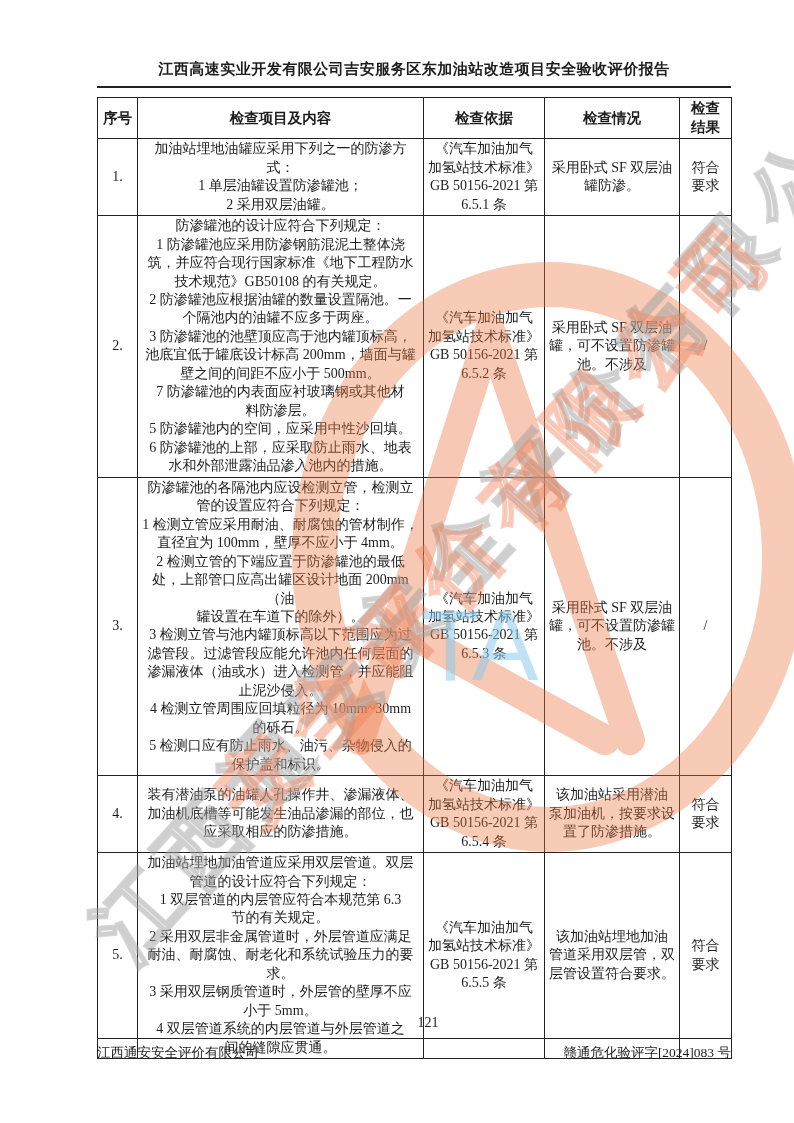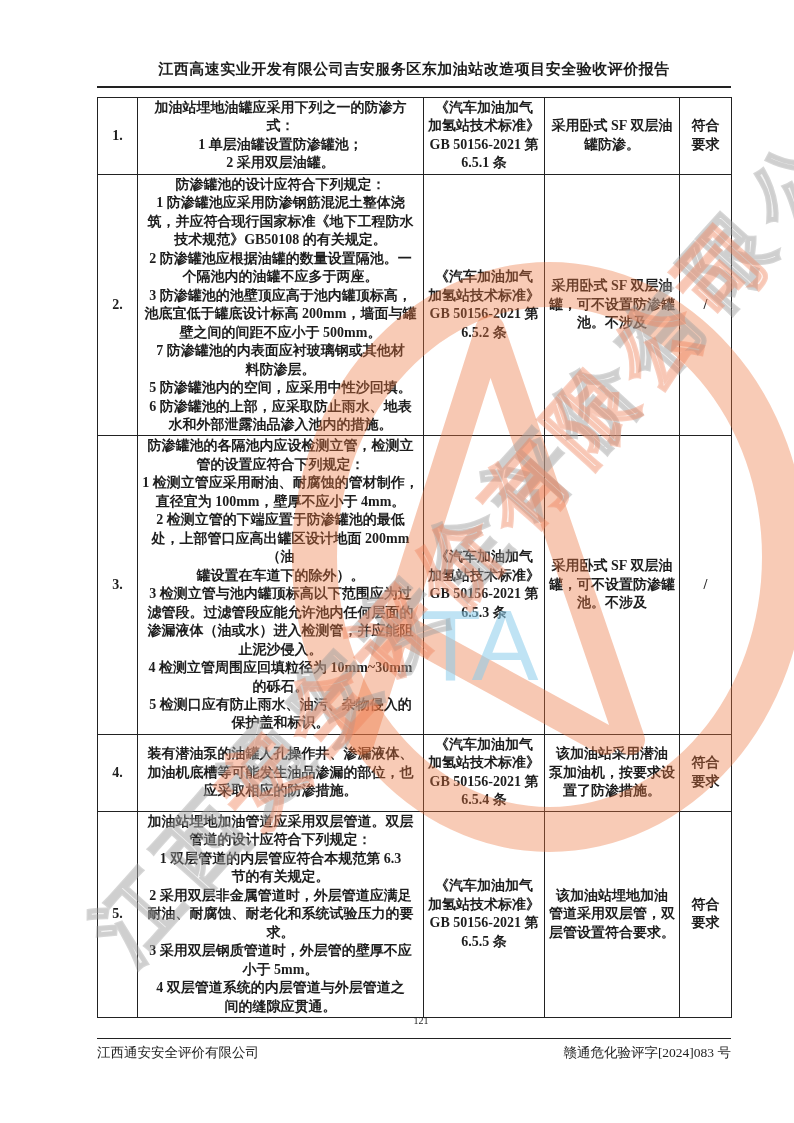--- a/index.html
+++ b/index.html
@@ -28,39 +28,39 @@
     border-collapse:collapse;table-layout:fixed;
     font-size:14px;
   }
   table.report td,table.report th{
     border:1.5px solid #222;
     vertical-align:middle;
     text-align:center;
     white-space:pre-line;
     padding:1px 3px;
     line-height:1.32;
-    font-weight:bold;
+    font-weight:normal;
     overflow:hidden;
   }
   table.report th{font-weight:bold;font-size:14.5px;}
   .c-no{width:40px;}
   .c-content{width:286px;}
   .c-basis{width:121px;}
   .c-situation{width:135px;}
   .c-result{width:52px;}
   tr.h-head{height:40px;}
   tr.h-r1{height:70px;}
   tr.h-r2{height:256px;}
   tr.h-r3{height:274px;}
   tr.h-r4{height:71px;}
   tr.h-r5{height:204px;}
   
   .page-number{
-    position:absolute;left:104px;top:1015px;width:634px;
-    text-align:center;font-size:10px;
+    position:absolute;left:111px;top:1015px;width:634px;
+    text-align:center;font-size:14px;
   }
   .footer-rule{
     position:absolute;left:97px;top:1038px;width:634px;height:0;
     border-top:1.5px solid #222;
   }
   .footer-left{
     position:absolute;left:97px;top:1044px;font-size:13.5px;
   }
   .footer-right{
     position:absolute;right:63px;top:1044px;font-size:13.5px;text-align:right;
@@ -117,20 +117,28 @@
 
   <table class="report">
     <colgroup>
       <col class="c-no">
         <col class="c-content">
         <col class="c-basis">
         <col class="c-situation">
         <col class="c-result">
     </colgroup>
     <tbody>
+      <tr class="h-head">
+        <th>序号</th>
+        <th>检查项目及内容</th>
+        <th>检查依据</th>
+        <th>检查情况</th>
+        <th>检查
+结果</th>
+      </tr>
       <tr class="h-r1">
         <td>1.</td>
         <td>加油站埋地油罐应采用下列之一的防渗方
 式：
 1 单层油罐设置防渗罐池；
 2 采用双层油罐。</td>
         <td>《汽车加油加气
 加氢站技术标准》
 GB 50156-2021 第
 6.5.1 条</td>

